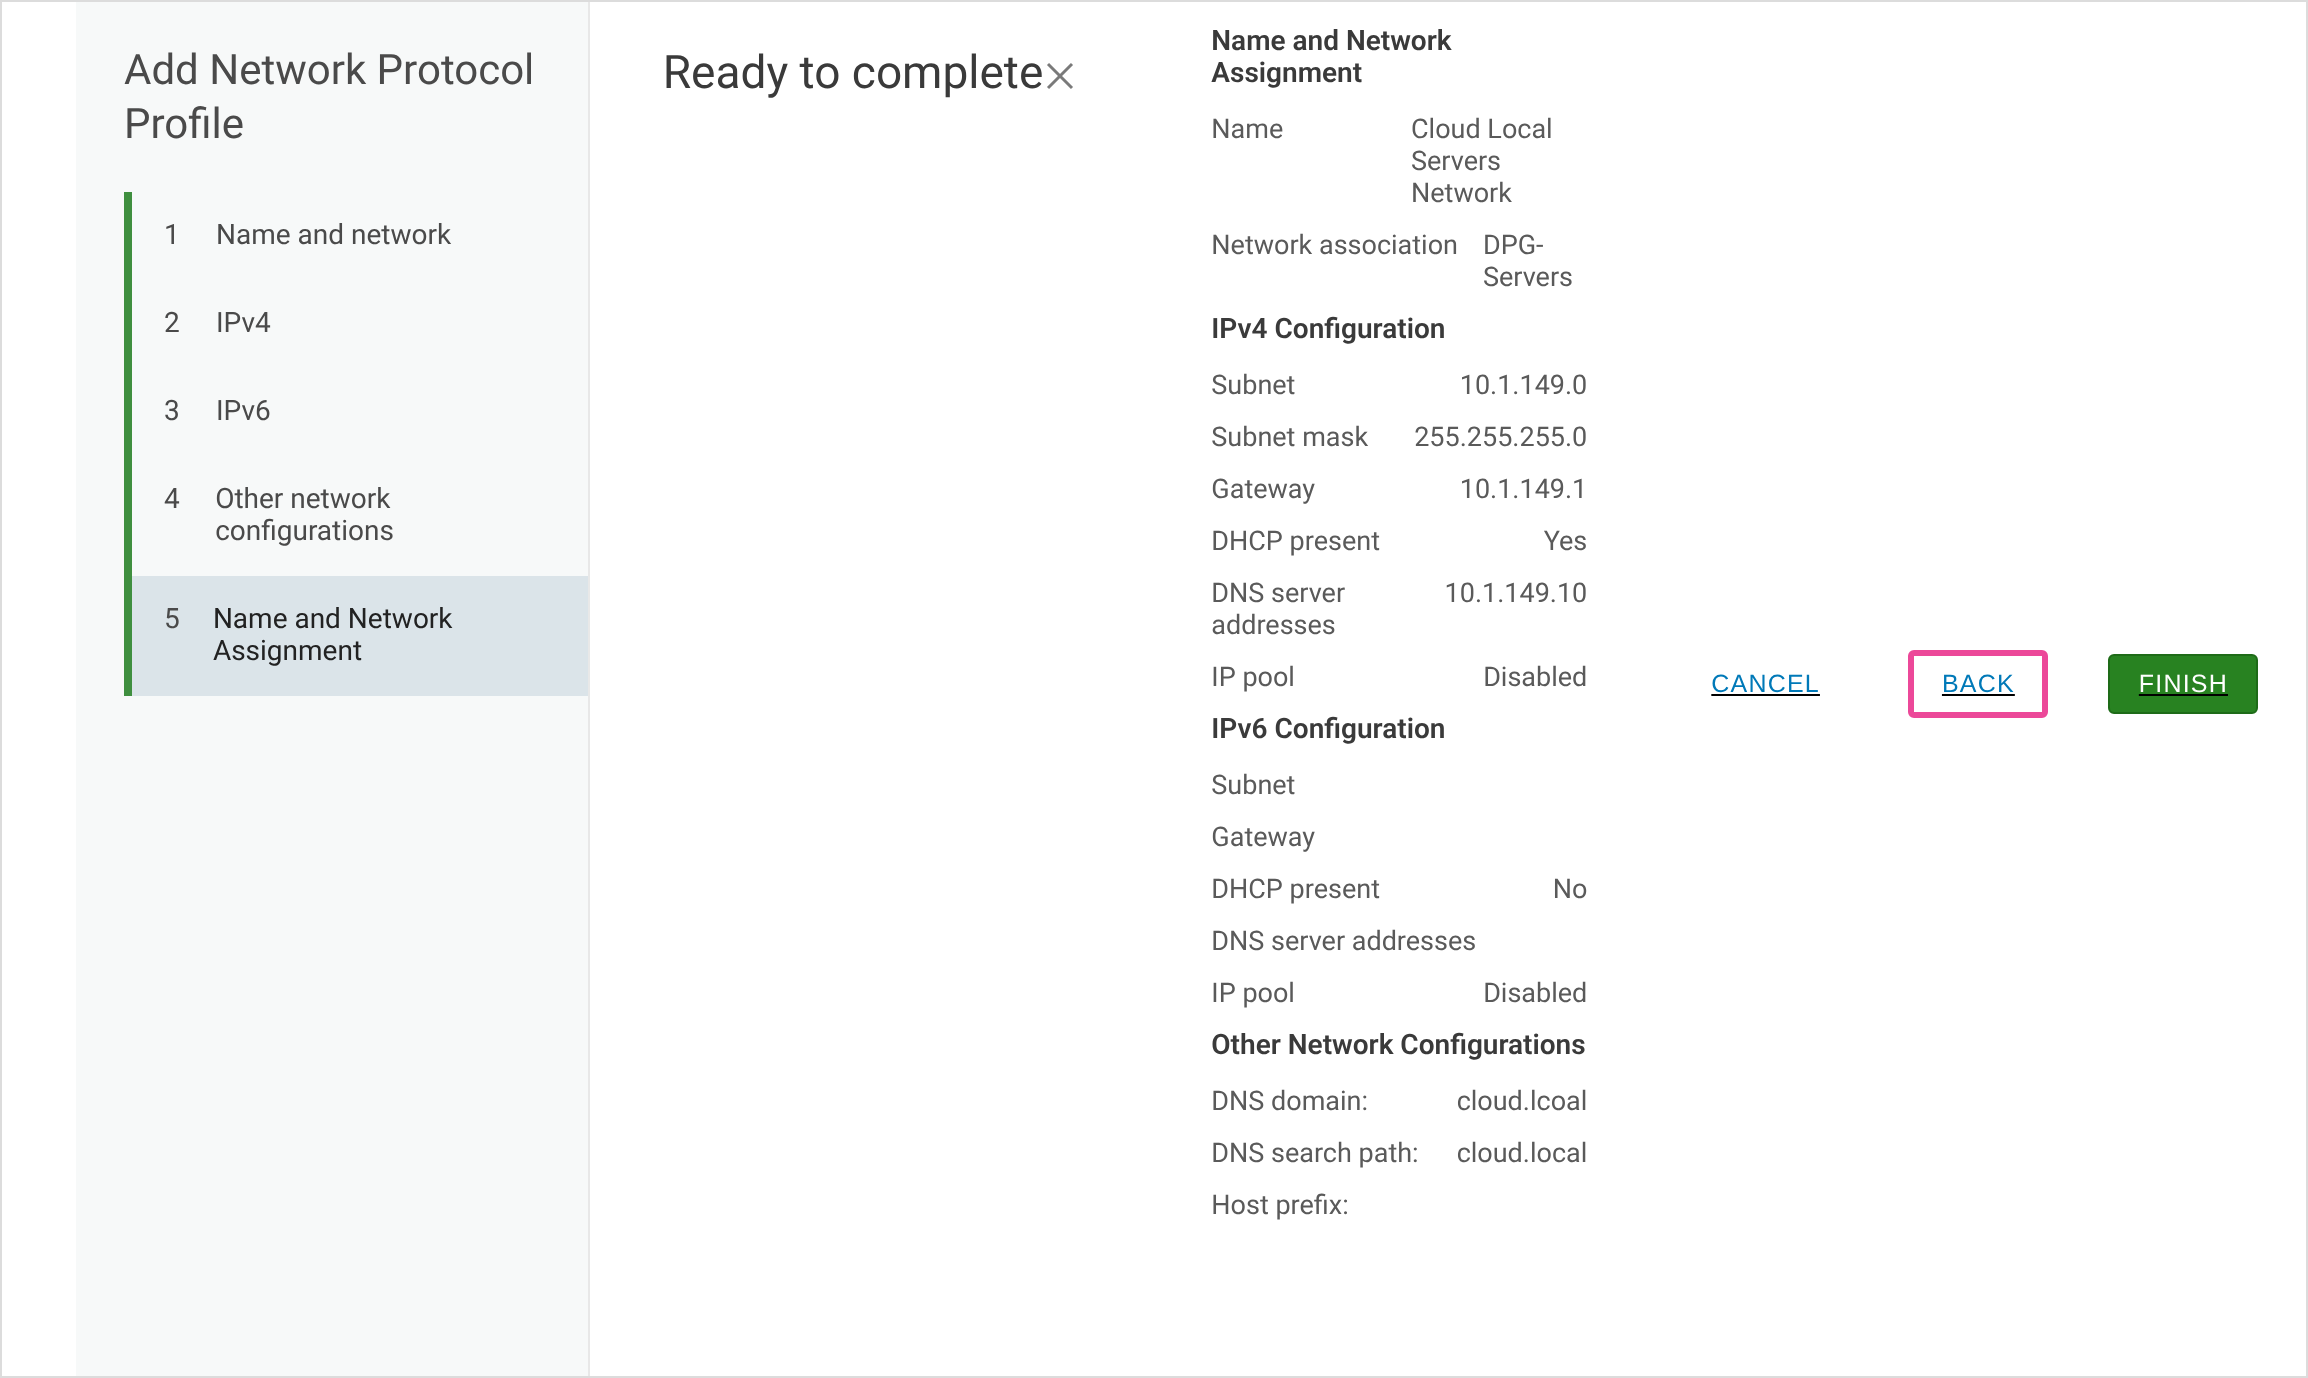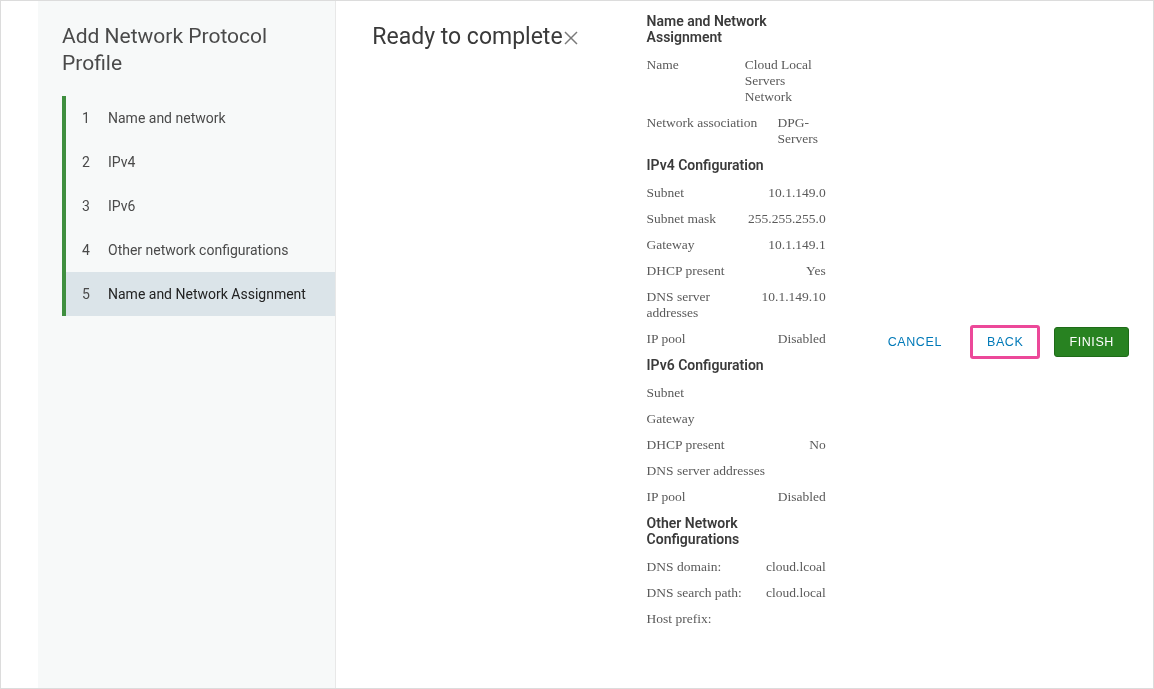--- a/index.html
+++ b/index.html
@@ -81,31 +81,31 @@
     color: #3a3a3a;
     margin-top: 6px;
     margin-bottom: 12px;
   }
   .section-heading:first-child { margin-top: 2px; }
   .kv-row {
     display: flex;
     font-size: 13.5px;
     color: #5a5a5a;
     margin-bottom: 10px;
-    font-family: Liberation Serif, serif;
   }
   .kv-key { width: 196px; color:#5a5a5a; }
   .kv-val { color:#5a5a5a; }
   .footer {
     border-top: 0;
     padding: 16px 24px 22px 24px;
     display:flex;
     justify-content:space-between;
-    gap: 14px;
+    gap: 30px;
     align-items:center;
+    text-decoration:underline;
   }
   .btn {
     font-size: 12.5px;
     letter-spacing: 0.6px;
     font-weight: 500;
     padding: 8px 14px;
     border-radius: 3px;
     cursor: pointer;
     border: none;
     background: none;

